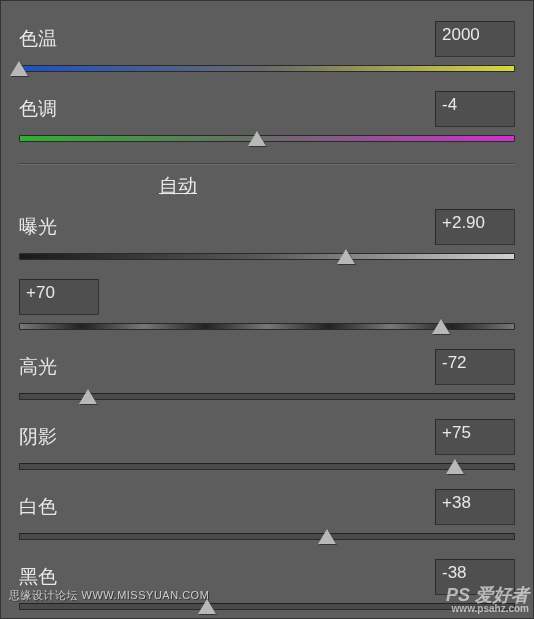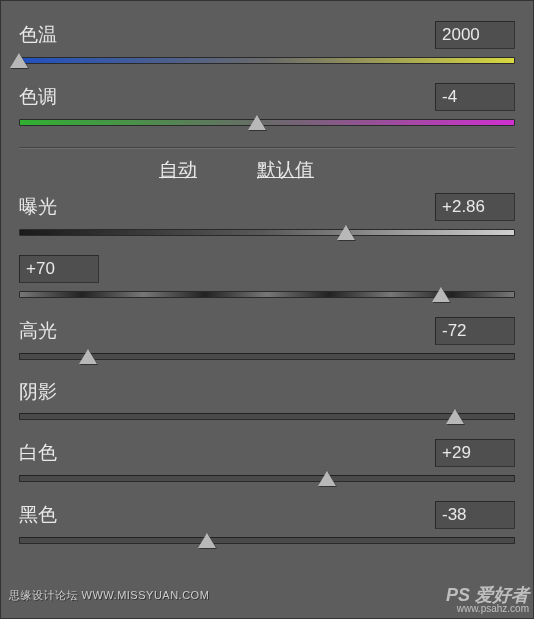--- a/index.html
+++ b/index.html
@@ -19,21 +19,21 @@
     align-items: center;
     margin-top: 10px;
     margin-bottom: 2px;
   }
   .label {
     font-size: 19px;
     color: #e8e8e8;
   }
   .value-box {
     width: 80px;
-    height: 28px;
+    height: 36px;
     background: #4f4f4f;
     border: 1px solid #333;
     border-top-color: #2a2a2a;
     border-left-color: #2a2a2a;
     color: #e8e8e8;
     font-size: 17px;
     line-height: 26px;
     padding: 0 6px;
     text-align: left;
     font-family: Arial, sans-serif;
@@ -110,21 +110,21 @@
     right: 4px;
     font-size: 18px;
     font-weight: bold;
     font-style: italic;
     color: rgba(255,255,255,0.6);
   }
   .watermark-right .sub {
     font-size: 10px;
     display: block;
     font-style: normal;
-    font-weight: normal;
+    font-weight: bold;
     text-align: right;
     margin-top: -4px;
   }
 </style>
 </head>
 <body>
 
 <div class="row">
   <span class="label">色温</span>
   <span class="value-box">2000</span>
@@ -140,26 +140,25 @@
 </div>
 <div class="slider-wrap">
   <div class="track tint"></div>
   <div class="thumb" style="left:48%"></div>
 </div>
 
 <hr class="divider">
 
 <div class="links-row">
   <span class="link">自动</span>
-  <span class="link">默认值</span>
 </div>
 
 <div class="row">
   <span class="label">曝光</span>
-  <span class="value-box">+2.86</span>
+  <span class="value-box">+2.90</span>
 </div>
 <div class="slider-wrap">
   <div class="track exposure"></div>
   <div class="thumb" style="left:66%"></div>
 </div>
 
 <div class="row">
   <span class="value-box">+70</span>
 </div>
 <div class="slider-wrap">
@@ -171,29 +170,30 @@
   <span class="label">高光</span>
   <span class="value-box">-72</span>
 </div>
 <div class="slider-wrap">
   <div class="track gray"></div>
   <div class="thumb" style="left:14%"></div>
 </div>
 
 <div class="row">
   <span class="label">阴影</span>
+  <span class="value-box">+75</span>
 </div>
 <div class="slider-wrap">
   <div class="track gray"></div>
   <div class="thumb" style="left:88%"></div>
 </div>
 
 <div class="row">
   <span class="label">白色</span>
-  <span class="value-box">+29</span>
+  <span class="value-box">+38</span>
 </div>
 <div class="slider-wrap">
   <div class="track gray"></div>
   <div class="thumb" style="left:62%"></div>
 </div>
 
 <div class="row">
   <span class="label">黑色</span>
   <span class="value-box">-38</span>
 </div>

